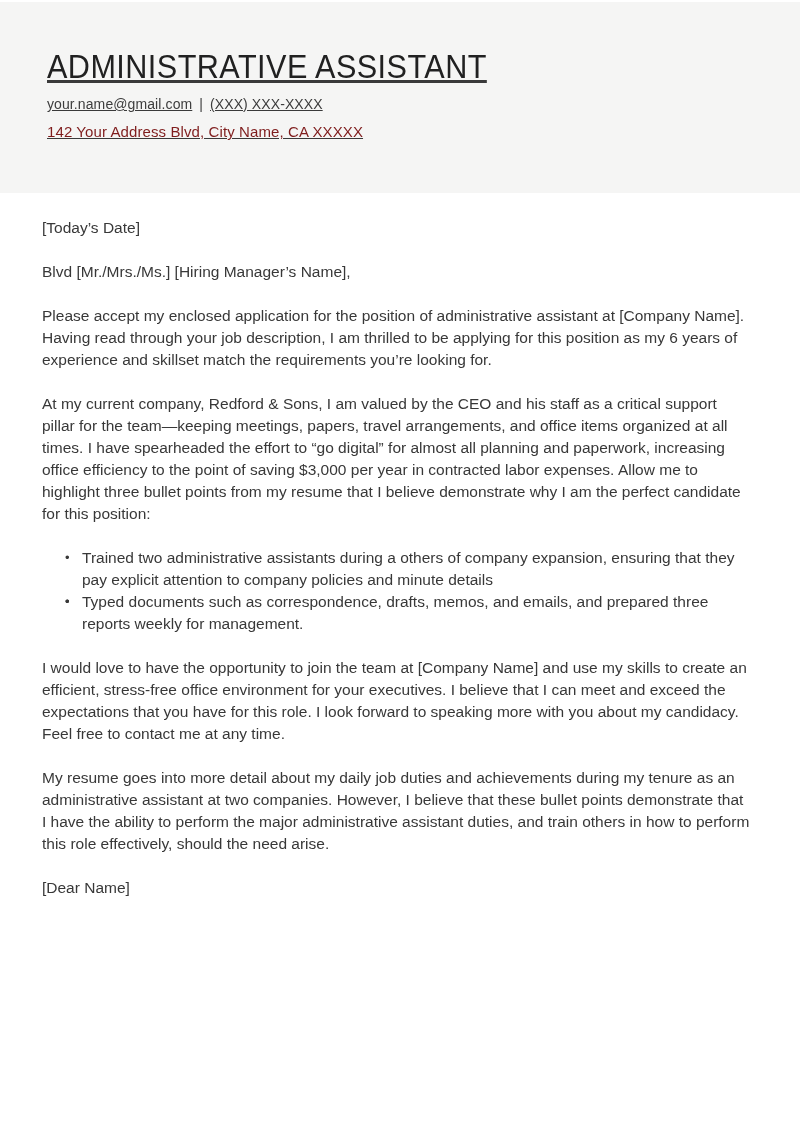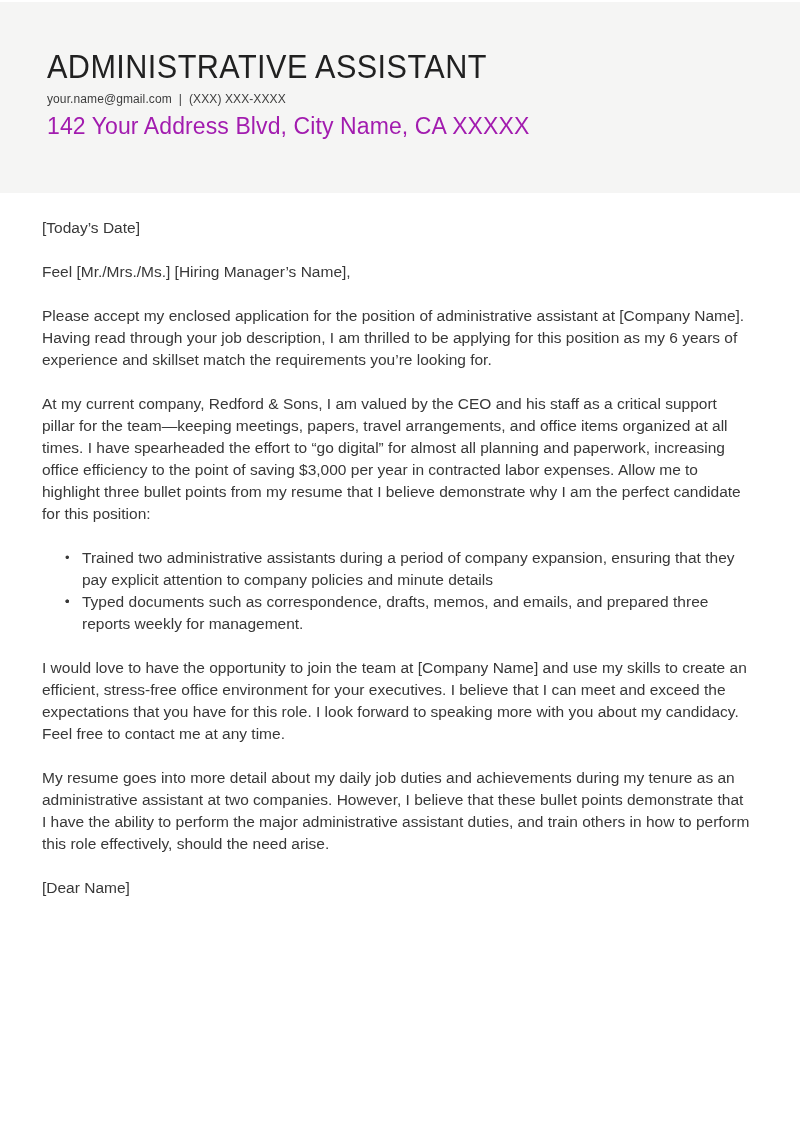--- a/index.html
+++ b/index.html
@@ -13,46 +13,48 @@
     font-family: "Liberation Sans", sans-serif;
     color: #3a3a3a;
     overflow: hidden;
   }
   .header {
     margin-top: 2px;
     height: 191px;
     box-sizing: border-box;
     background: #f5f5f4;
     padding: 44px 45px 0 47px;
+    text-decoration: underline;
   }
   .job-title {
     margin: 0;
     font-size: 34px;
     line-height: 40px;
     font-weight: normal;
     color: #212121;
     letter-spacing: 0.5px;
     white-space: nowrap;
     transform: scaleX(0.9);
     transform-origin: 0 50%;
   }
   .contact-line {
-    font-size: 12px;
+    margin-top: 5px;
+    font-size: 14px;
     line-height: 27px;
     color: #3d3d3d;
     letter-spacing: 0.1px;
   }
   .contact-separator {
     margin: 0 7px;
     color: #3d3d3d;
   }
   .address-line {
-    font-size: 23px;
+    font-size: 15px;
     line-height: 27px;
-    color: #a21caf;
+    color: #7f1d1d;
     letter-spacing: 0.1px;
   }
   .letter {
     box-sizing: border-box;
     width: 800px;
     padding: 24px 45px 0 42px;
     font-size: 15.5px;
     line-height: 22px;
     color: #383838;
   }
@@ -95,30 +97,30 @@
   <div class="contact-line">
     <span>your.name@gmail.com</span><span class="contact-separator">|</span><span>(XXX) XXX-XXXX</span>
   </div>
   <div class="address-line">142 Your Address Blvd, City Name, CA XXXXX</div>
 </div>
 
 <div class="letter">
   <p>[Today’s Date]</p>
 
 
-  <p>Feel [Mr./Mrs./Ms.] [Hiring Manager’s Name],</p>
+  <p>Blvd [Mr./Mrs./Ms.] [Hiring Manager’s Name],</p>
 
   <p>Please accept my enclosed application for the position of administrative assistant at [Company Name]. Having read through your job description, I am thrilled to be applying for this position as my 6 years of experience and skillset match the requirements you’re looking for.</p>
 
   <p>At my current company, Redford &amp; Sons, I am valued by the CEO and his staff as a critical support pillar for the team—keeping meetings, papers, travel arrangements, and office items organized at all times. I have spearheaded the effort to “go digital” for almost all planning and paperwork, increasing office efficiency to the point of saving $3,000 per year in contracted labor expenses. Allow me to highlight three bullet points from my resume that I believe demonstrate why I am the perfect candidate for this position:</p>
 
   <ul class="bullet-list">
     <li>
       <span class="bullet-icon">•</span>
-      <span>Trained two administrative assistants during a period of company expansion, ensuring that they pay explicit attention to company policies and minute details</span>
+      <span>Trained two administrative assistants during a others of company expansion, ensuring that they pay explicit attention to company policies and minute details</span>
     </li>
     <li>
       <span class="bullet-icon">•</span>
     </li>
     <li>
       <span class="bullet-icon">•</span>
       <span>Typed documents such as correspondence, drafts, memos, and emails, and prepared three reports weekly for management.</span>
     </li>
   </ul>
 

